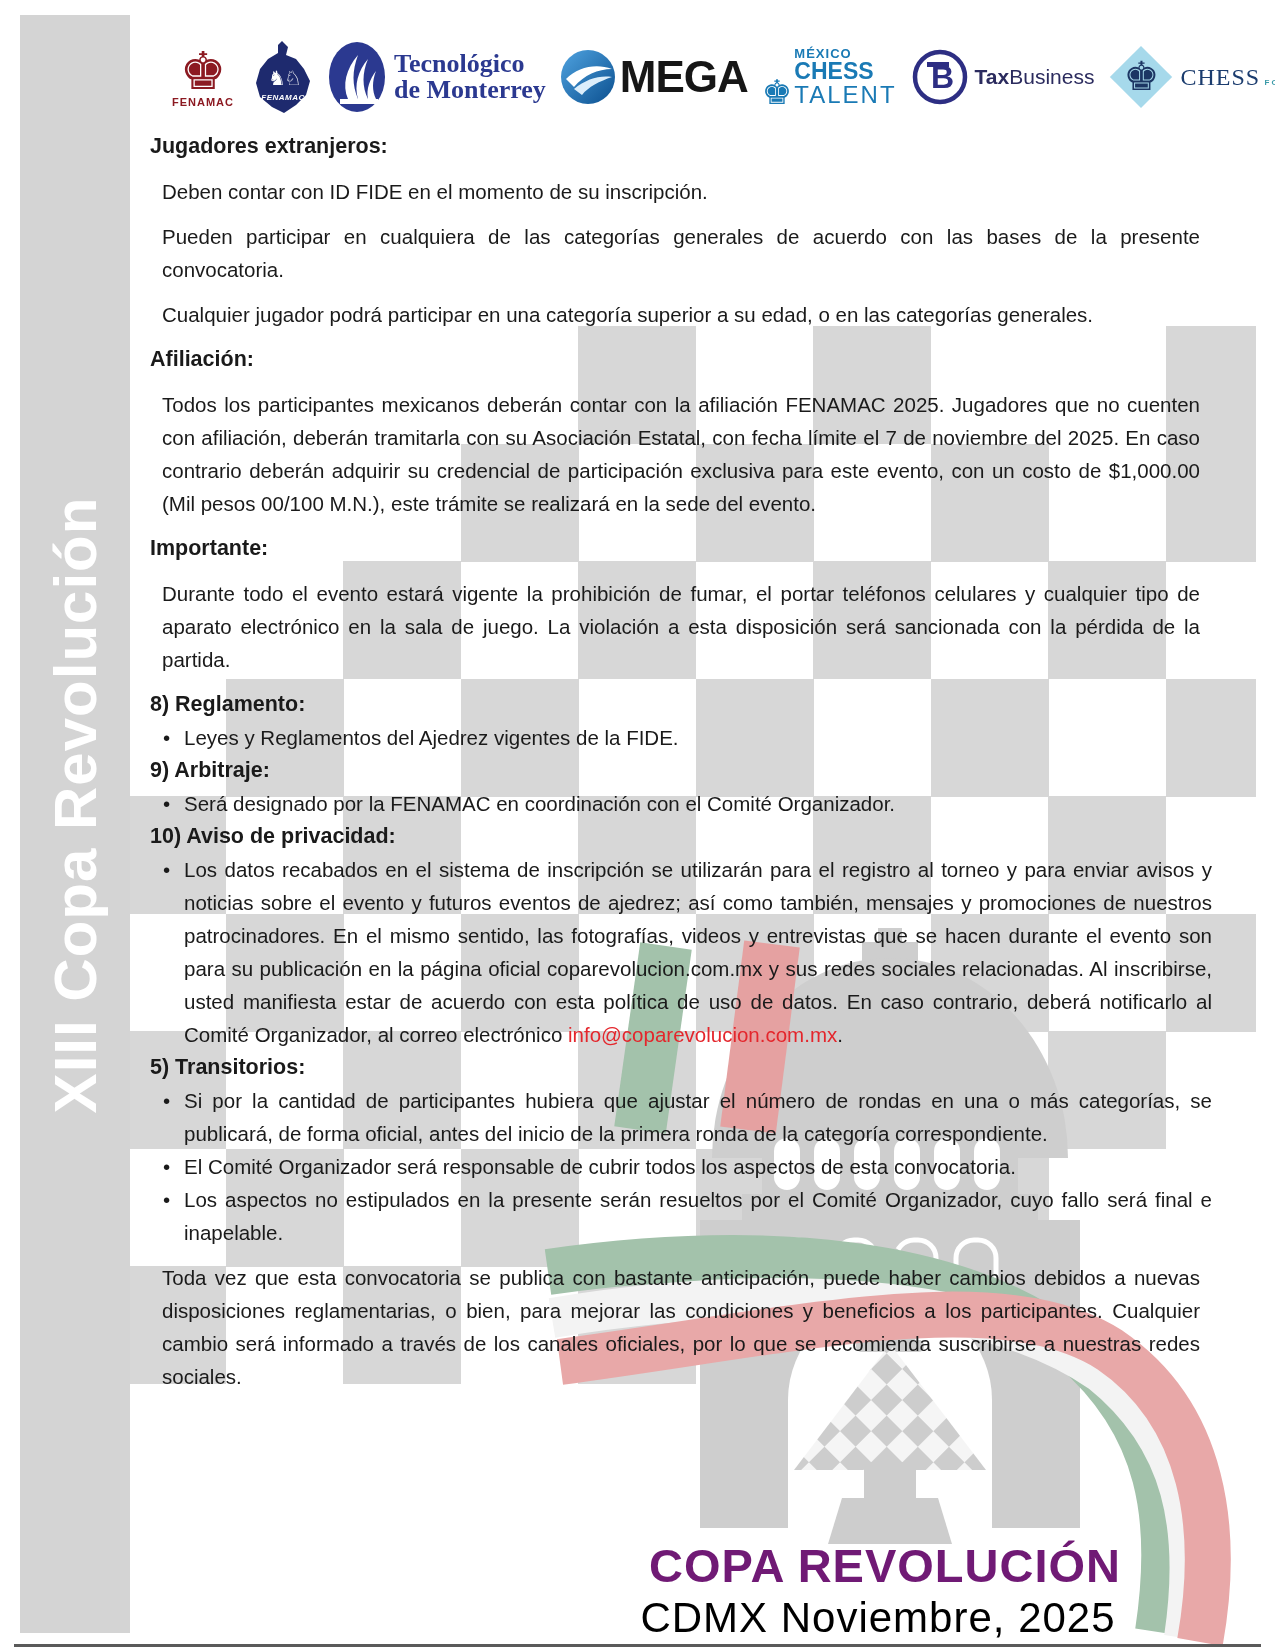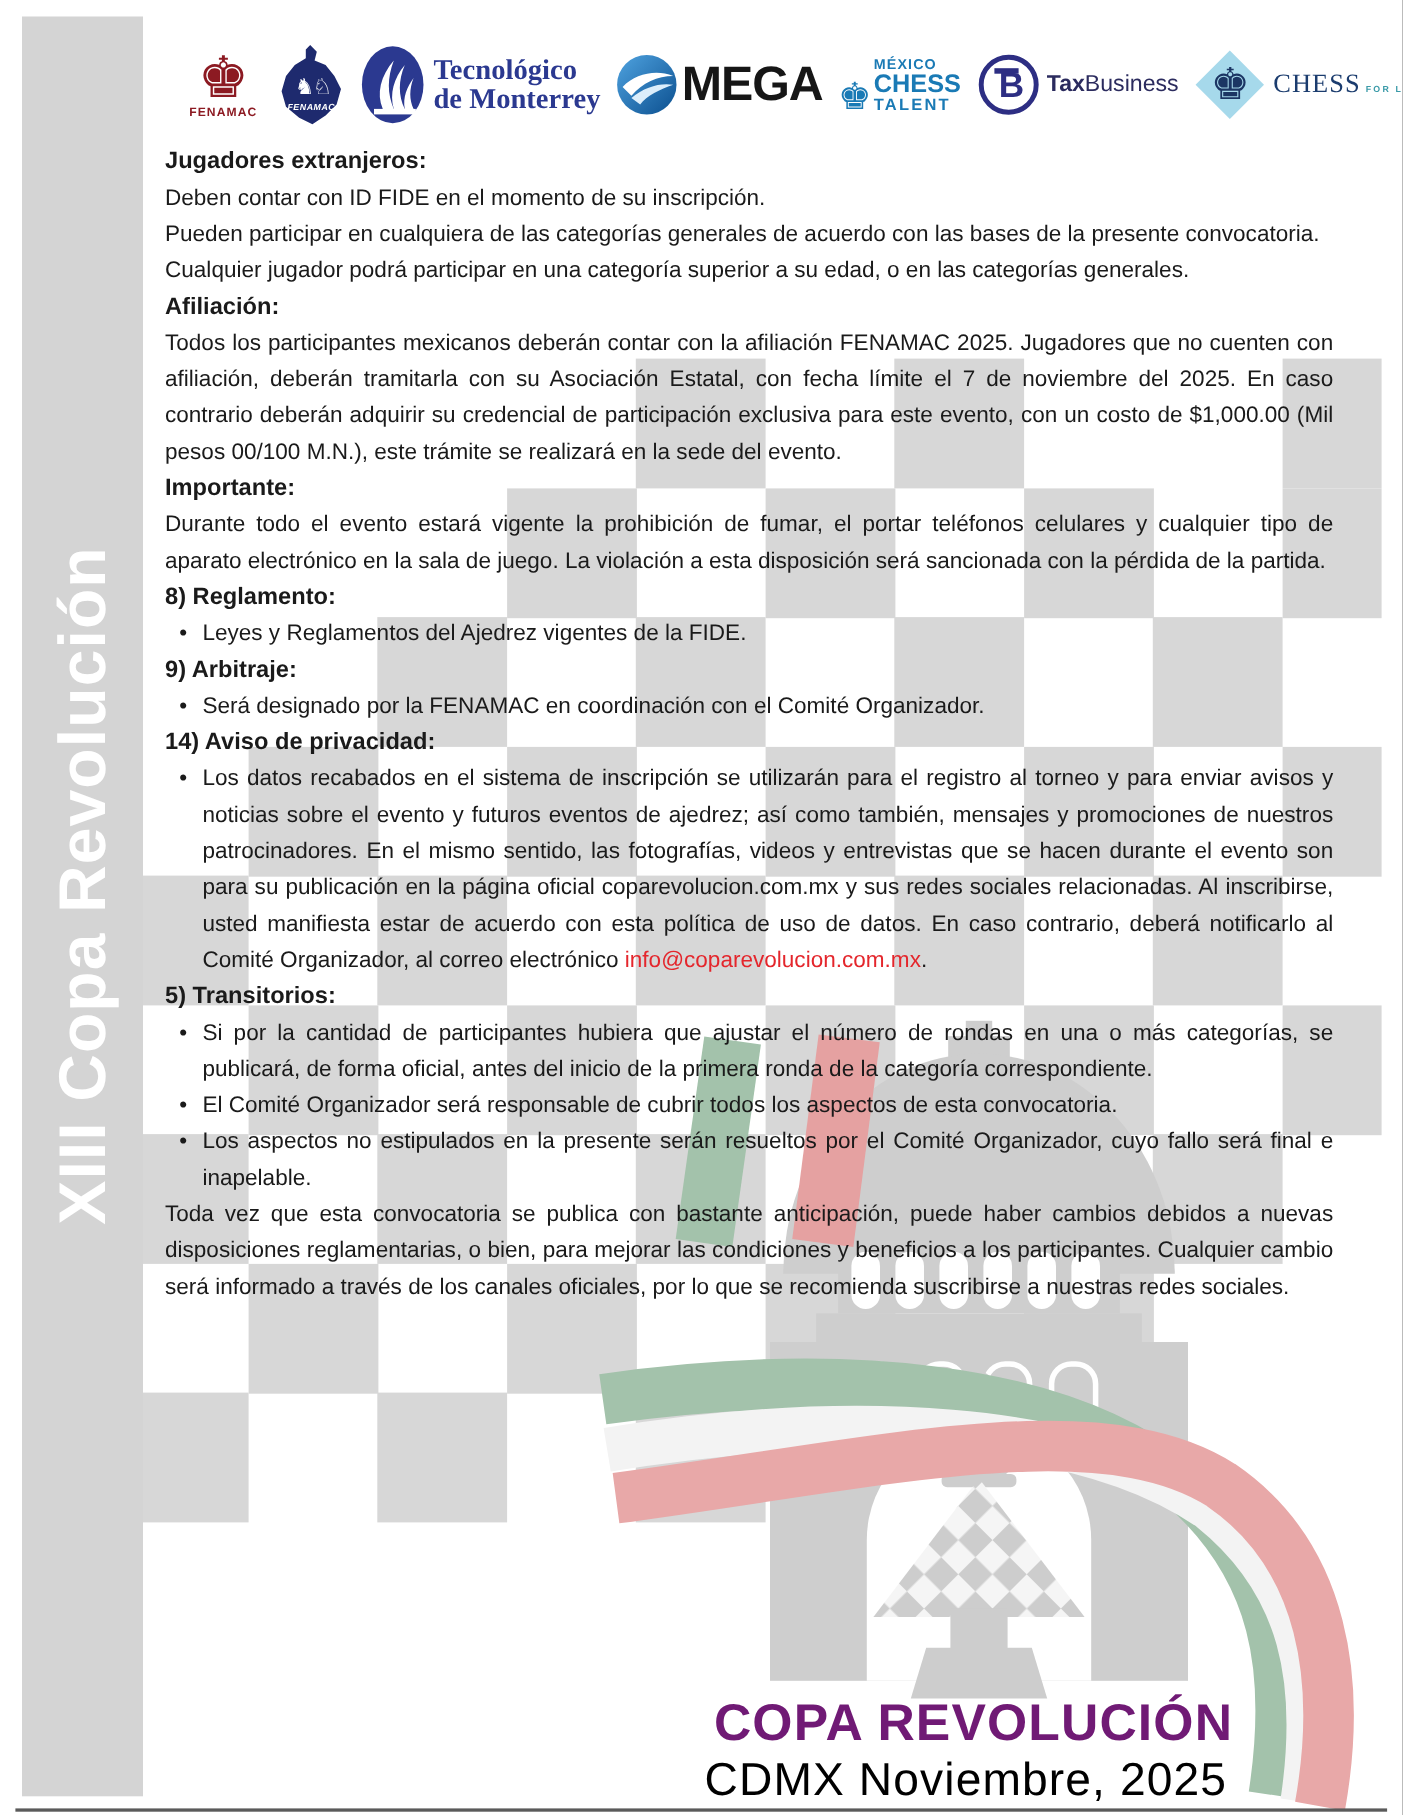--- a/index.html
+++ b/index.html
@@ -29,37 +29,37 @@
         font-size:8px;font-style:italic;font-weight:bold;color:#ffffff;letter-spacing:.5px;}
   .lg-tec{gap:8px;}
   .lg-tec .words{font-family:"Liberation Serif",serif;font-weight:bold;color:#2b3990;
         font-size:26px;line-height:26px;}
   .lg-mega{gap:4px;}
   .lg-mega .word{font-size:44px;font-weight:900;color:#161616;letter-spacing:-1px;}
   .lg-mct{gap:2px;align-items:flex-end;}
   .lg-mct .col{display:flex;flex-direction:column;line-height:1;}
   .lg-mct .c1{font-size:13px;font-weight:800;color:#1a7ab5;letter-spacing:1px;}
   .lg-mct .c2{font-size:23px;font-weight:800;color:#1a7ab5;}
-  .lg-mct .c3{font-size:15px;font-weight:700;color:#1a7ab5;letter-spacing:2px;}
+  .lg-mct .c3{font-size:24px;font-weight:400;color:#1a7ab5;letter-spacing:2px;}
   .lg-mct .kng{font-size:34px;color:#1a7ab5;line-height:30px;}
   .lg-tax{gap:6px;}
   .lg-tax .word{font-size:21px;color:#2b2b5e;}
   .lg-tax .word b{font-weight:bold;}
   .lg-cfl{gap:6px;}
   .lg-cfl .dmd{position:relative;width:66px;height:66px;}
   .lg-cfl .dsq{position:absolute;left:11px;top:11px;width:44px;height:44px;background:#a6d9eb;
         transform:rotate(45deg);}
   .lg-cfl .dk{position:absolute;left:50%;top:50%;transform:translate(-50%,-52%);font-size:40px;color:#1c3664;}
   .lg-cfl .t1{font-size:24px;color:#1b3c6e;font-family:"Liberation Serif",serif;letter-spacing:1px;}
   .lg-cfl .t2{font-size:8px;color:#3a9aa8;letter-spacing:2px;font-weight:bold;}
   
   .content{position:absolute;left:150px;top:130px;width:1062px;z-index:5;
            font-size:20.5px;line-height:33px;}
   .content h3{margin:0;font-size:21.5px;font-weight:bold;line-height:33px;}
-  .content p{margin:0;text-align:justify;}
+  .content p{margin:12px;text-align:justify;}
   .content ul{margin:0;padding:0;list-style:none;}
   .content li{position:relative;padding-left:34px;text-align:justify;}
   .content li::before{content:"\2022";position:absolute;left:13px;top:0;}
   .gap-a{margin-top:44px;}
   .gap-b{margin-top:14px;}
   .gap-c{margin-top:47px;}
   .gap-d{margin-top:15px;}
   .gap-e{margin-top:19px;}
   .gap-f{margin-top:24px;}
   .email{color:#e4262c;}
@@ -247,21 +247,21 @@
     <h3 class="gap-d">8) Reglamento:</h3>
     <ul>
       <li>Leyes y Reglamentos del Ajedrez vigentes de la FIDE.</li>
     </ul>
 
     <h3 class="gap-b">9) Arbitraje:</h3>
     <ul>
       <li>Será designado por la FENAMAC en coordinación con el Comité Organizador.</li>
     </ul>
 
-    <h3 class="gap-e">14) Aviso de privacidad:</h3>
+    <h3 class="gap-e">10) Aviso de privacidad:</h3>
     <ul>
       <li><span>Los datos recabados en el sistema de inscripción se utilizarán para el registro al torneo y para enviar avisos y noticias sobre el evento y futuros eventos de ajedrez; así como también, mensajes y promociones de nuestros patrocinadores. En el mismo sentido, las fotografías, videos y entrevistas que se hacen durante el evento son para su publicación en la página oficial coparevolucion.com.mx y sus redes sociales relacionadas. Al inscribirse, usted manifiesta estar de acuerdo con esta política de uso de datos. En caso contrario, deberá notificarlo al Comité Organizador, al correo electrónico </span><span class="email">info@coparevolucion.com.mx</span><span>.</span></li>
     </ul>
 
     <h3 class="gap-f">5) Transitorios:</h3>
     <ul>
       <li>Si por la cantidad de participantes hubiera que ajustar el número de rondas en una o más categorías, se publicará, de forma oficial, antes del inicio de la primera ronda de la categoría correspondiente.</li>
       <li>El Comité Organizador será responsable de cubrir todos los aspectos de esta convocatoria.</li>
       <li>Los aspectos no estipulados en la presente serán resueltos por el Comité Organizador, cuyo fallo será final e inapelable.</li>
     </ul>

